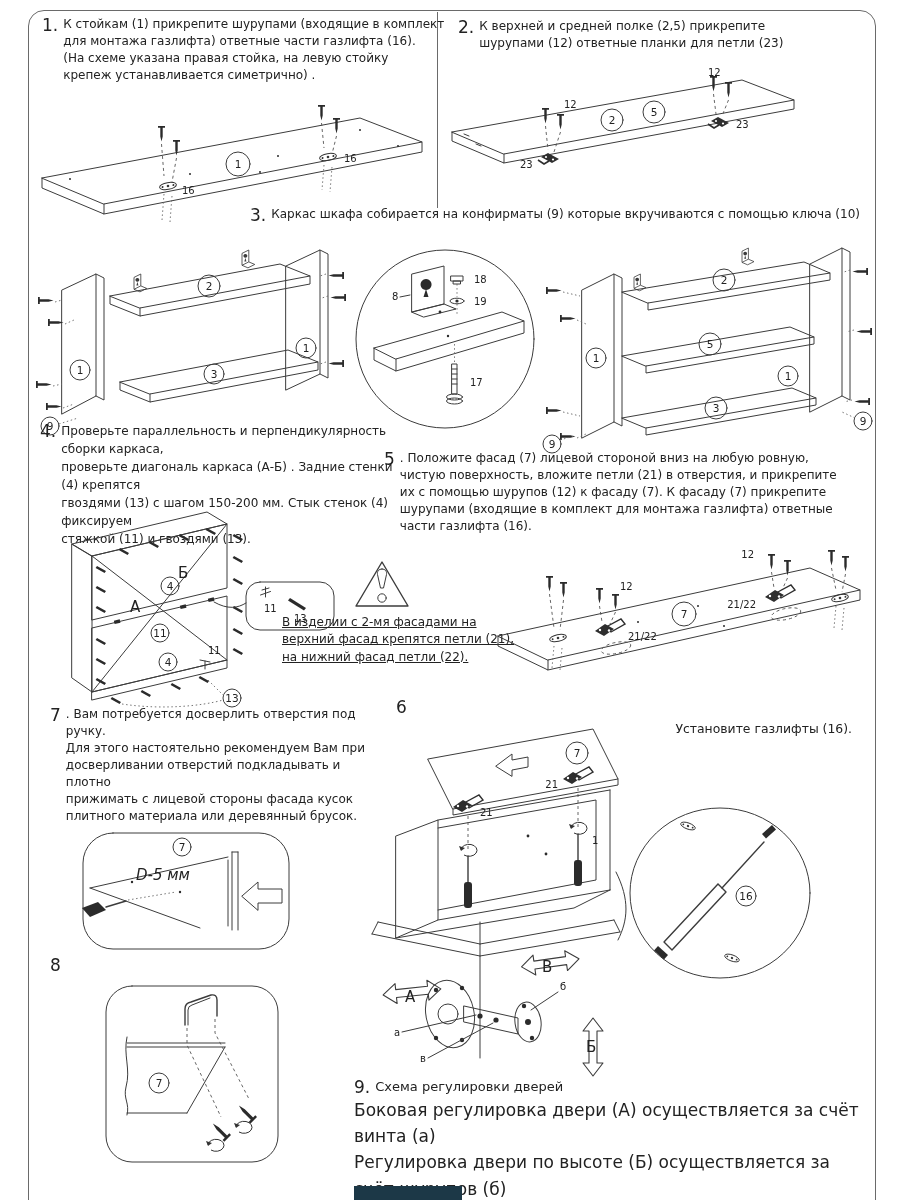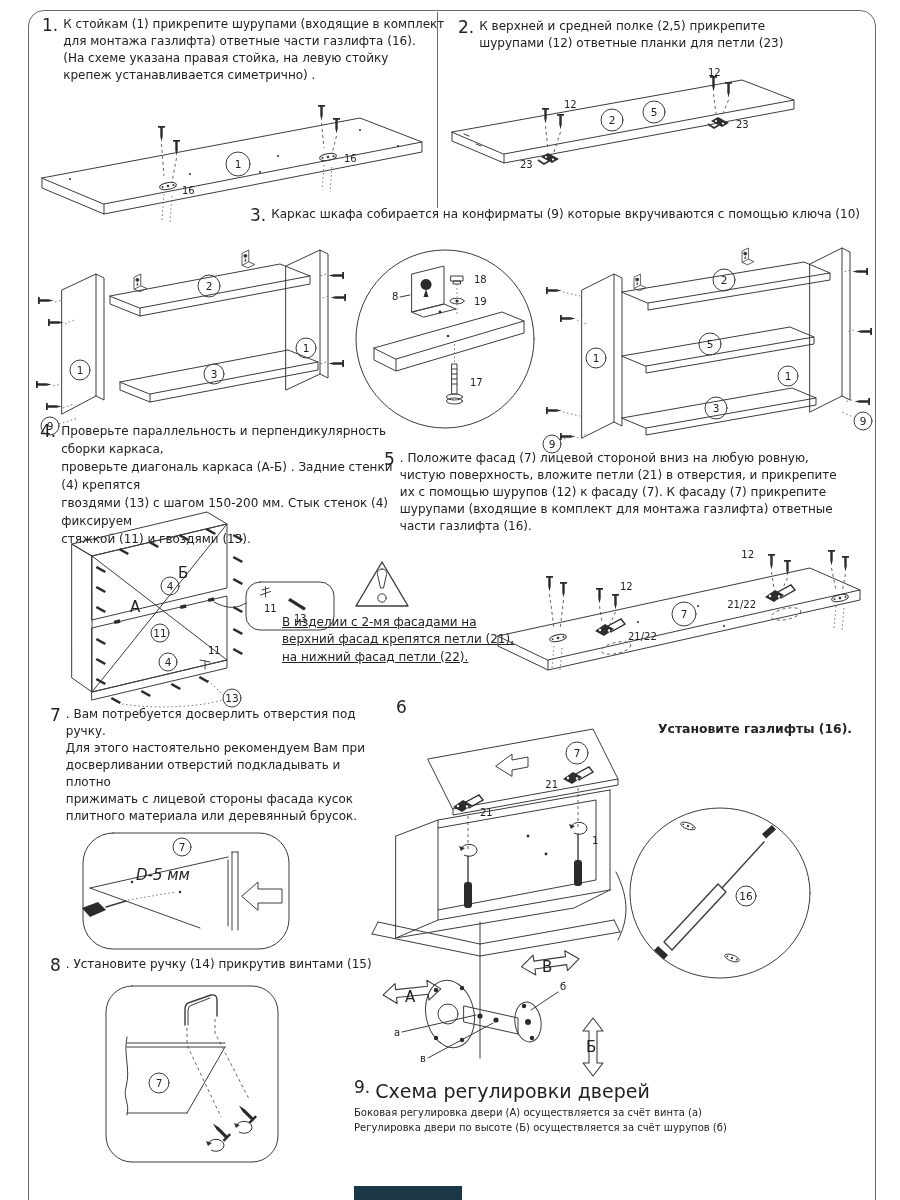--- a/index.html
+++ b/index.html
@@ -6,22 +6,22 @@
   .page{position:relative;width:900px;height:1200px;background:#fff;overflow:hidden;
         font-family:"DejaVu Sans",sans-serif;color:#222;}
   .abs{position:absolute;}
   .frame{left:28px;top:10px;width:846px;height:1250px;border:1.6px solid #6a6a6a;border-radius:16px;}
   .divv{left:437px;top:12px;height:196px;border-left:1.6px solid #6a6a6a;}
   .step{display:flex;gap:5px;align-items:flex-start;}
   .num{font-size:17px;line-height:1.1;white-space:nowrap;}
   .txt{font-size:12px;line-height:1.42;white-space:pre-line;}
   .small .txt{font-size:12px;line-height:1.5;}
   .warn-txt{font-size:12px;line-height:1.45;white-space:pre-line;text-decoration:underline;}
-  .right-line{font-size:12.4px;text-align:right;font-weight:bold;}
-  .s9line{font-size:10px;line-height:1.55;}
+  .right-line{font-size:12.4px;text-align:right;}
+  .s9line{font-size:17px;line-height:1.55;}
   .footerbar{background:#1c3847;}
   
   .diag text{font-family:"DejaVu Sans",sans-serif;fill:#222;}
   .ln{stroke:#3c3c3c;fill:none;stroke-width:1;stroke-linejoin:round;stroke-linecap:round;}
   .lnb{stroke:#3c3c3c;fill:none;stroke-width:1.4;stroke-linejoin:round;stroke-linecap:round;}
   .fl{fill:#2b2b2b;stroke:none;}
   .dash{stroke:#555;stroke-dasharray:3 3;fill:none;stroke-width:.9;}
   .dot{stroke:#666;stroke-dasharray:1.5 2.6;fill:none;stroke-width:.9;}
   .clbl{font-size:10.5px;text-anchor:middle;}
   .slbl{font-size:10px;}
@@ -435,21 +435,20 @@
     <g>
       <path class="fl" d="M2,78 l16,-6 8,8 -16,7 Z"></path>
       <path class="lnb" d="M26,77 l20,-6"></path>
       <path class="dot" d="M48,70 L96,62"></path>
     </g>
     <path class="ln" d="M162,66 l16,-14 v7 h24 v14 h-24 v7 Z"></path>
   </svg>
 
   <div class="abs step" style="left:50px;top:956px;width:348px">
     <span class="num">8</span>
-    <span class="txt">. Установите ручку (14) прикрутив винтами (15)</span>
   </div>
   <svg class="abs diag" style="left:103px;top:983px" width="178" height="182" viewBox="0 0 178 182">
     <rect class="ln" x="3" y="3" width="172" height="176" rx="26"></rect>
     <g>
       <path class="ln" d="M24,60 L122,60 M24,64 L122,64 M122,64 L84,130 M24,130 L84,130"></path>
       <path class="ln" d="M24,54 C20,72 28,86 23,104 C20,116 27,120 24,132"></path>
     </g>
     <circle class="ln" cx="56" cy="100" r="10"></circle>
       <text class="clbl" x="56" y="104">7</text>
     <g>
@@ -494,20 +493,20 @@
     <path class="ln" d="M34,114 L108,97"></path>
     <text class="slbl" x="192" y="72">б</text>
     <path class="ln" d="M190,74 L163,92"></path>
     <text class="slbl" x="52" y="144">в</text>
     <path class="ln" d="M60,140 L125,105"></path>
   </svg>
 
   <div class="abs" style="left:354px;top:1078px;width:512px">
     <div class="step">
       <span class="num">9.</span>
-      <span class="txt" style="font-size:19px">Схема регулировки дверей</span>
+      <span class="txt" style="font-size:13px">Схема регулировки дверей</span>
     </div>
     <div class="s9line">Боковая регулировка двери (А) осуществляется за счёт винта (а)</div>
     <div class="s9line">Регулировка двери по высоте (Б) осуществляется за счёт шурупов (б)</div>
   </div>
 
   <div class="abs footerbar" style="left:354px;top:1186px;width:108px;height:14px"></div>
 </div>
 
 </body></html>

